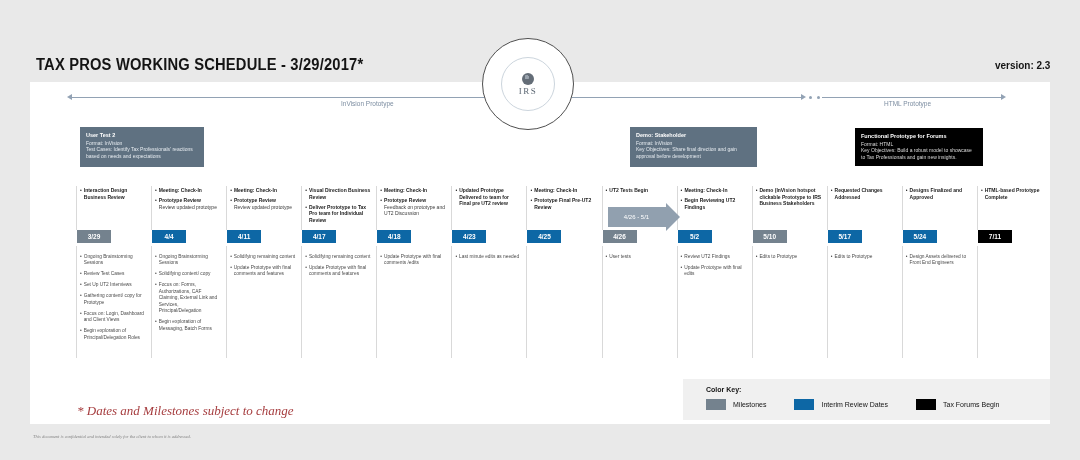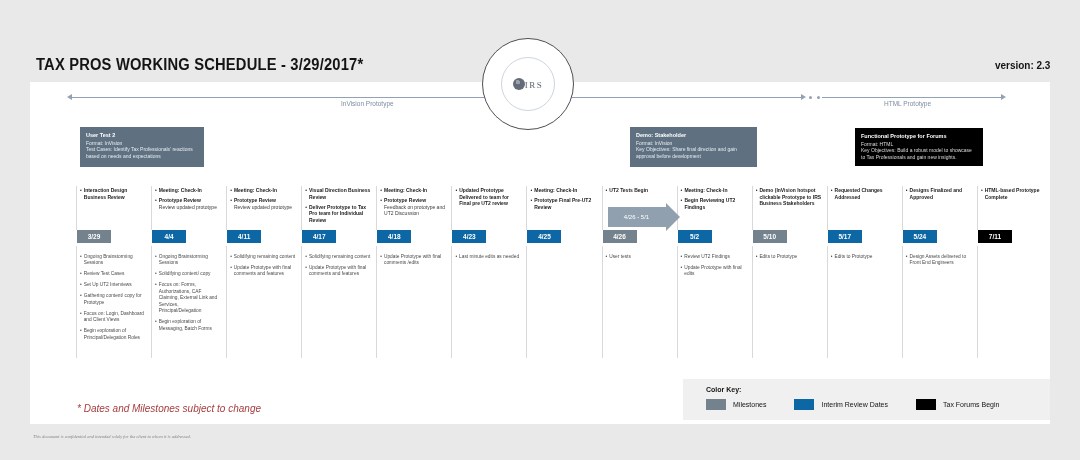--- a/index.html
+++ b/index.html
@@ -11,21 +11,21 @@
   
   .tl-line{position:absolute;top:97px;height:1px;background:#92a2b4;z-index:1;}
   .tl-tri{position:absolute;top:94px;width:0;height:0;z-index:1;}
   .tri-left{border-right:5px solid #92a2b4;border-top:3.5px solid transparent;border-bottom:3.5px solid transparent;}
   .tri-right{border-left:5px solid #92a2b4;border-top:3.5px solid transparent;border-bottom:3.5px solid transparent;}
   .tl-dot{position:absolute;top:96px;width:3px;height:3px;border-radius:50%;background:#92a2b4;z-index:1;}
   .phase-label{position:absolute;top:100px;font-size:6.5px;color:#7c8da1;z-index:1;}
 
   
   .irs-outer{position:absolute;left:482px;top:38px;width:90px;height:90px;border-radius:50%;background:#fff;border:1px solid #4f4f4f;z-index:3;display:flex;align-items:center;justify-content:center;}
-  .irs-inner{width:52px;height:52px;border-radius:50%;border:1px solid #ccd5dd;display:flex;flex-direction:row;align-items:center;justify-content:center;color:#5d6874;}
+  .irs-inner{width:52px;height:52px;border-radius:50%;border:1px solid #ccd5dd;display:flex;flex-direction:column;align-items:center;justify-content:center;color:#5d6874;}
   .irs-seal{width:12px;height:12px;border-radius:50%;background:radial-gradient(circle at 40% 35%, #9aa3ad 0 20%, #646d77 21% 100%);}
   .irs-text{font-family:"Liberation Serif",serif;font-size:9px;letter-spacing:1.5px;margin-top:1px;}
 
   
   .callout{position:absolute;color:#fff;padding:5px 6px;box-sizing:border-box;z-index:2;}
   .callout .ct{font-size:5.5px;font-weight:bold;margin-bottom:1.5px;}
   .callout .cl{font-size:5px;line-height:1.3;color:#e6ebf0;}
   .co-gray{background:#5f7181;}
   .co-black{background:#000;}
   .co-black .cl{color:#dcdcdc;}
@@ -49,21 +49,21 @@
   .ut2-head{width:0;height:0;border-left:14px solid #91a0af;border-top:14px solid transparent;border-bottom:14px solid transparent;}
 
   
   .colorkey{position:absolute;left:683px;top:379px;width:367px;height:41px;background:#f0f0f0;padding:7px 0 0 23px;box-sizing:border-box;z-index:2;}
   .ck-title{font-size:7px;font-weight:bold;color:#141414;margin-bottom:6px;}
   .ck-row{display:flex;align-items:center;}
   .ck-item{display:flex;align-items:center;margin-right:28px;}
   .ck-swatch{width:20px;height:11px;margin-right:7px;flex:none;}
   .ck-label{font-size:7px;color:#141414;white-space:nowrap;}
 
-  .footnote{position:absolute;left:77px;top:403px;font-family:Liberation Sans, sans-serif;font-style:italic;font-size:10px;color:#a63d3f;z-index:2;}
+  .footnote{position:absolute;left:77px;top:403px;font-family:Liberation Serif, serif;font-style:italic;font-size:13px;color:#a63d3f;z-index:2;}
   .disclaimer{position:absolute;left:33px;top:434px;font-family:"Liberation Serif",serif;font-style:italic;font-size:4.5px;color:#828282;}
 </style>
 </head>
 <body>
 
 <div class="page">
   <div class="card"></div>
 
   <div class="title">TAX PROS WORKING SCHEDULE  -  3/29/2017*</div>
   <div class="version">version: 2.3</div>

